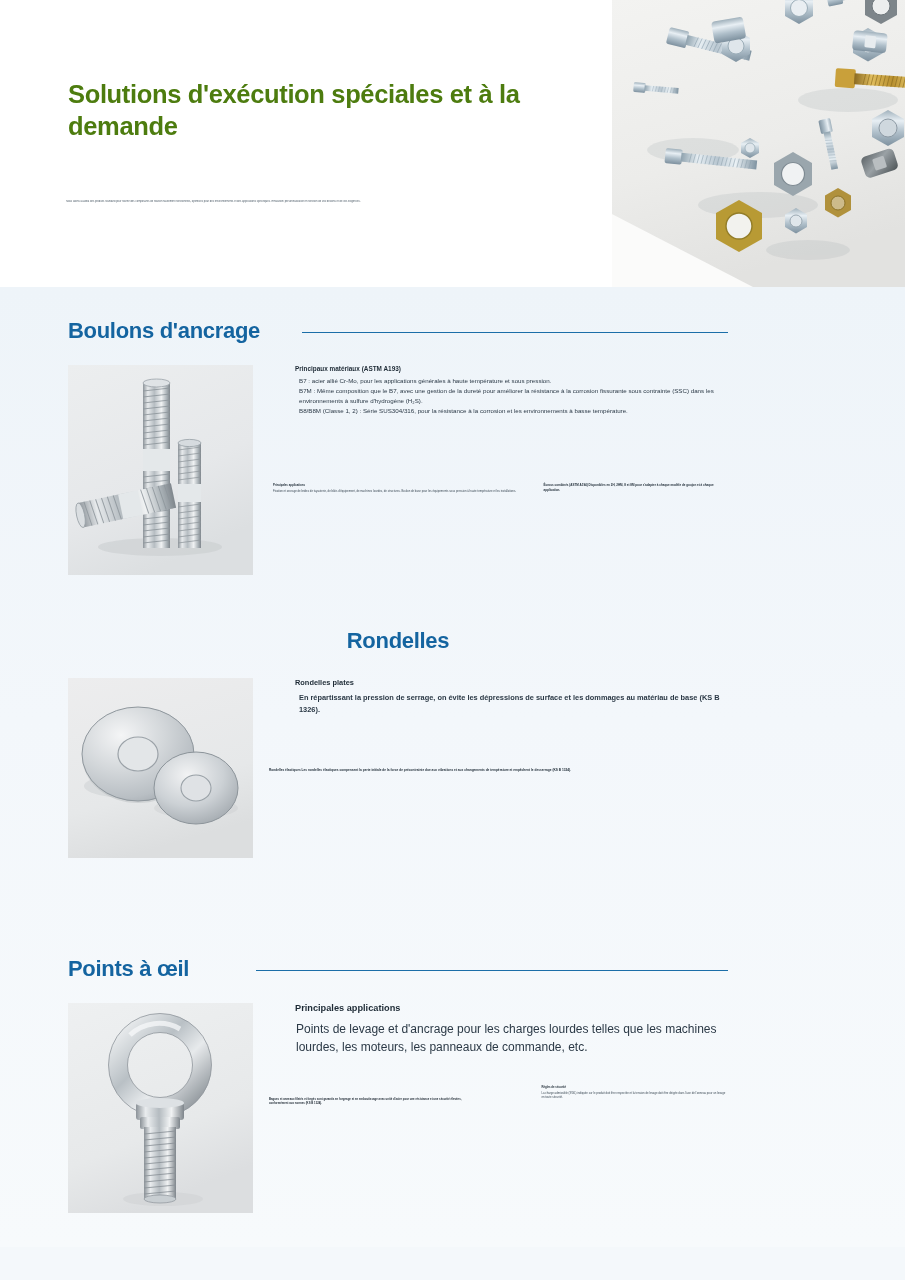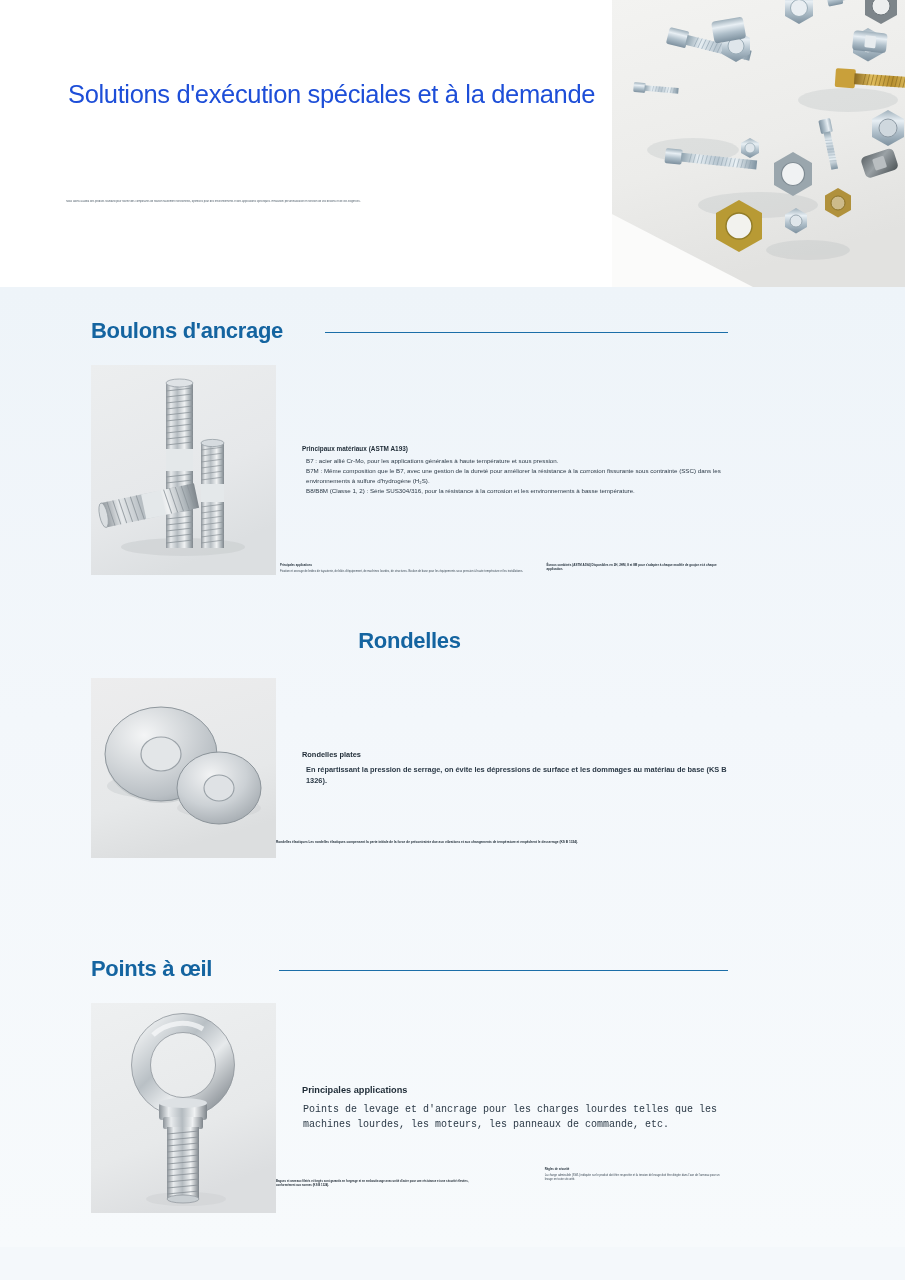--- a/index.html
+++ b/index.html
@@ -41,23 +41,23 @@
     background: #ffffff;
     z-index: 3;
   }
 
   .hero-title {
     position: absolute;
     left: 68px;
     top: 79px;
     width: 530px;
     font-size: 25.5px;
-    font-weight: normal;
+    font-weight: bold;
     letter-spacing: -0.35px;
-    color: #1d4ed8;
+    color: #4d7c0f;
     line-height: 1.25;
   }
 
   .hero-sub {
     position: absolute;
     left: 66px;
     top: 200px;
     width: 400px;
     font-size: 2.6px;
     line-height: 1.5;
@@ -95,21 +95,20 @@
   .sections {
     position: relative;
     width: 905px;
     background: linear-gradient(180deg, #eef4f9 0%, #f3f7fb 45%, #f7fafc 100%);
     padding-top: 0;
   }
 
   .section {
     position: relative;
     width: 782px;
-    padding-left: 23px;
   }
 
   .sec-head {
     position: relative;
     display: flex;
     align-items: center;
     padding-left: 68px;
     padding-right: 54px;
   }
 
@@ -126,23 +125,24 @@
     flex: 1 1 auto;
     height: 1px;
     background: #1b6ea8;
     margin-left: 42px;
     margin-top: 2px;
   }
 
   .sec-body {
     position: relative;
     display: flex;
-    align-items: center;
+    align-items: flex-start;
     padding-left: 68px;
     padding-right: 54px;
+    gap: 16px;
   }
 
   .thumb {
     flex: 0 0 auto;
     background: #eceef0;
     overflow: hidden;
     position: relative;
   }
   .thumb svg { display: block; width: 100%; height: 100%; }
 
@@ -163,21 +163,21 @@
     font-size: 6.2px;
     color: #2b3946;
     line-height: 1.62;
     padding-left: 4px;
   }
 
   
   .lead-h.lg { font-size: 7.4px; margin-bottom: 5px; }
   .lead-p.lg { font-size: 7.4px; line-height: 1.55; font-weight: bold; }
   .lead-h.xl { font-size: 9.2px; margin-bottom: 7px; }
-  .lead-p.xl { font-size: 10px; line-height: 1.5; padding-left: 1px; font-family: Liberation Mono, monospace; }
+  .lead-p.xl { font-size: 12px; line-height: 1.5; padding-left: 1px; }
 
   .fine-row {
     position: absolute;
     display: flex;
     width: 100%;
   }
   .fine-col { position: relative; }
   .fine-h {
     font-weight: bold;
     color: #1d2a35;

